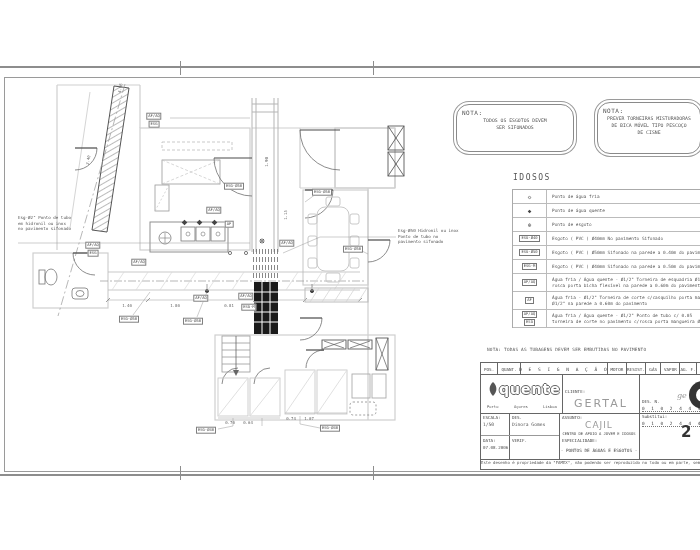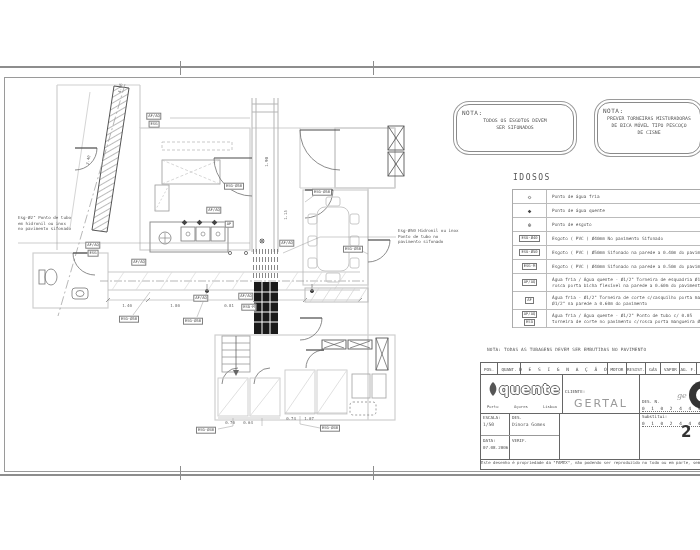--- a/index.html
+++ b/index.html
@@ -471,20 +471,27 @@
       <span class="tb tb-val" style="left:2px;top:32px;font-size:4.2px;">07.08.2006</span>
     </div>
     <div class="vline" style="left:28px;top:38px;height:46px;"></div>
     <div class="abs" style="left:28px;top:38px;width:50px;height:46px;">
       <span class="tb" style="left:3px;top:2px;">DES.</span>
       <span class="tb tb-val" style="left:3px;top:9px;">Dinora Gomes</span>
       <div class="hline" style="left:0;top:22px;width:50px;background:#999;"></div>
       <span class="tb" style="left:3px;top:25px;">VERIF.</span>
     </div>
     <div class="vline" style="left:78px;top:38px;height:46px;"></div>
+    <div class="abs" style="left:78px;top:38px;width:80px;height:46px;">
+      <span class="tb" style="left:3px;top:2px;">ASSUNTO:</span>
+      <div id="cajil">CAJIL</div>
+      <div class="tb" style="left:0;top:18px;width:100%;text-align:center;font-size:3.8px;">CENTRO DE APOIO A JOVEM E IDOSOS</div>
+      <span class="tb" style="left:3px;top:25px;">ESPECIALIDADE:</span>
+      <div class="tb" style="left:0;top:35px;width:100%;text-align:center;font-size:4.4px;">- PONTOS DE ÁGUAS E ESGOTOS -</div>
+    </div>
     <div class="vline" style="left:158px;top:38px;height:46px;"></div>
     <div class="abs" style="left:158px;top:22px;width:74px;height:46px;">
       <span id="corner-ge" style="left:38px;top:-6px;">ge</span>
       <span class="tb" style="left:3px;top:2px;">DES. N.</span>
       <span class="tb digits" style="left:3px;top:9px;">0 1 0 2 4 4 4 4</span>
       <span class="tb" style="left:3px;top:17px;">Substitui:</span>
       <span class="tb digits" style="left:3px;top:24px;">0 1 0 2 4 4 4 4</span>
       <span id="sheetno" style="left:42px;top:26px;">2</span>
     </div>
 

